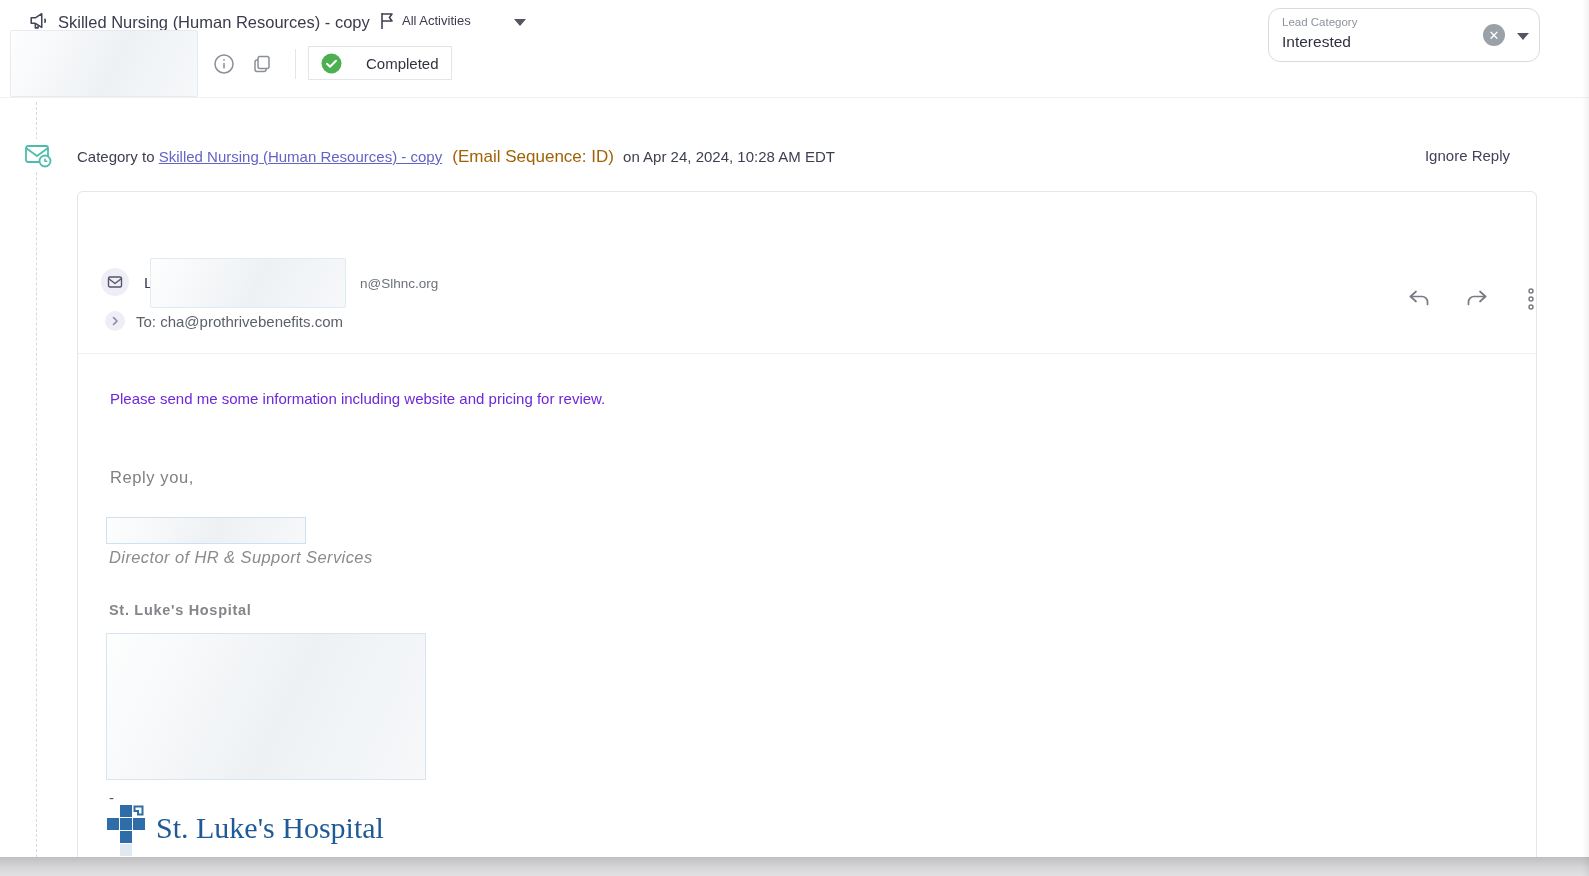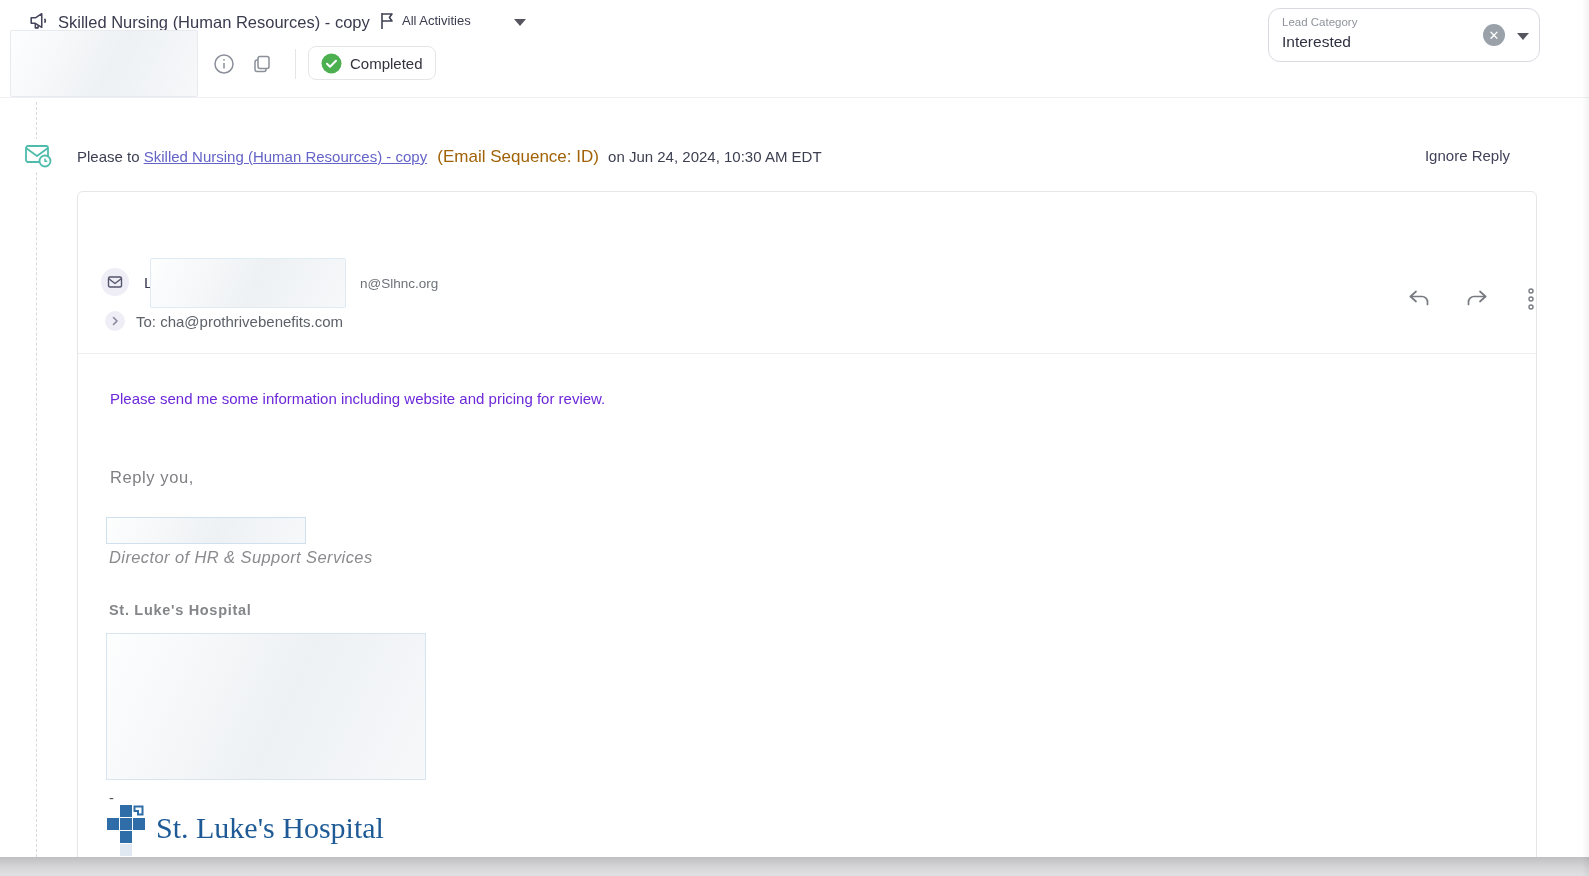--- a/index.html
+++ b/index.html
@@ -19,21 +19,21 @@
   .lead-clear{position:absolute;left:214px;top:15px;width:22px;height:22px;border-radius:50%;background:#9aa1a9;display:flex;align-items:center;justify-content:center;color:#fff;font-size:13px;line-height:1;cursor:pointer;}
   .caret-lead{position:absolute;left:248px;top:24px;}
 
   
   .redacted{background:linear-gradient(115deg,#fdfefe 0%,#eef1f4 55%,#f6f8fa 100%);border:1px solid #e7ebef;box-sizing:border-box;}
   .redacted-tab{position:absolute;left:10px;top:30px;width:188px;height:67px;border-radius:2px;}
   .tool-btn{position:absolute;width:22px;height:22px;color:#8a8f98;cursor:pointer;background:none;border:none;padding:0;}
   .btn-info{left:213px;top:53px;}
   .btn-copy{left:251px;top:53px;}
   .tool-divider{position:absolute;left:295px;top:49px;width:1px;height:30px;background:#e3e5e9;}
-  .status-badge{position:absolute;left:308px;top:46px;height:34px;display:flex;align-items:center;gap:8px;padding:0 12px;border:1px solid #e3e5e8;border-radius:8px;background:#fff;box-sizing:border-box;cursor:pointer;}
+  .status-badge{position:absolute;left:308px;top:46px;height:34px;display:flex;align-items:center;gap:24px;padding:0 12px;border:1px solid #e3e5e8;border-radius:0;background:#fff;box-sizing:border-box;cursor:pointer;}
   .status-badge-label{font-size:15px;color:#33333f;}
   .topbar-divider{position:absolute;left:0;top:97px;width:1589px;height:1px;background:#eef0f3;}
 
   
   .timeline{position:absolute;left:36px;top:102px;height:755px;border-left:1px dashed #d6d9dd;}
   .activity-icon{position:absolute;left:22px;top:139px;width:32px;height:32px;background:#fff;color:#4fbcab;}
   .activity-line{position:absolute;left:77px;top:147px;font-size:15px;color:#3c3f50;white-space:nowrap;}
   .activity-line .lnk{color:#6463c7;text-decoration:underline;cursor:pointer;}
   .activity-line .meta{color:#a16207;font-size:17px;margin:0 5px 0 6px;}
   .ignore-reply{position:absolute;right:79px;top:147px;font-size:15px;font-weight:400;color:#42425a;cursor:pointer;}
@@ -126,24 +126,24 @@
   <div class="timeline"></div>
   <span class="activity-icon">
     <svg width="32" height="32" viewBox="0 0 32 32" fill="none" stroke="currentColor" stroke-width="1.8" stroke-linejoin="round">
       <rect x="4" y="7" width="22" height="16" rx="2"></rect>
         <path d="M4 9 l11 8 11-8"></path>
       <circle cx="23" cy="22" r="5.5" fill="#ffffff"></circle>
         <path d="M23 19.5 v2.8 h2.3" stroke-width="1.5"></path>
     </svg>
   </span>
   <div class="activity-line">
-    <span>Please to</span>
+    <span>Category to</span>
     <span class="lnk">Skilled Nursing (Human Resources) - copy</span>
     <span class="meta">(Email Sequence: ID)</span>
-    <span>on Jun 24, 2024, 10:30 AM EDT</span>
+    <span>on Apr 24, 2024, 10:28 AM EDT</span>
   </div>
   <span class="ignore-reply">Ignore Reply</span>
 
   <div class="card">
     <div class="card-header">
 
       <span class="circle-icon mail-circle">
         <svg width="16" height="16" viewBox="0 0 16 16" fill="none" stroke="currentColor" stroke-width="1.4" stroke-linejoin="round">
           <rect x="1.5" y="3" width="13" height="10" rx="1.5"></rect>
             <path d="M1.5 4.5 L8 9.5 L14.5 4.5"></path>

